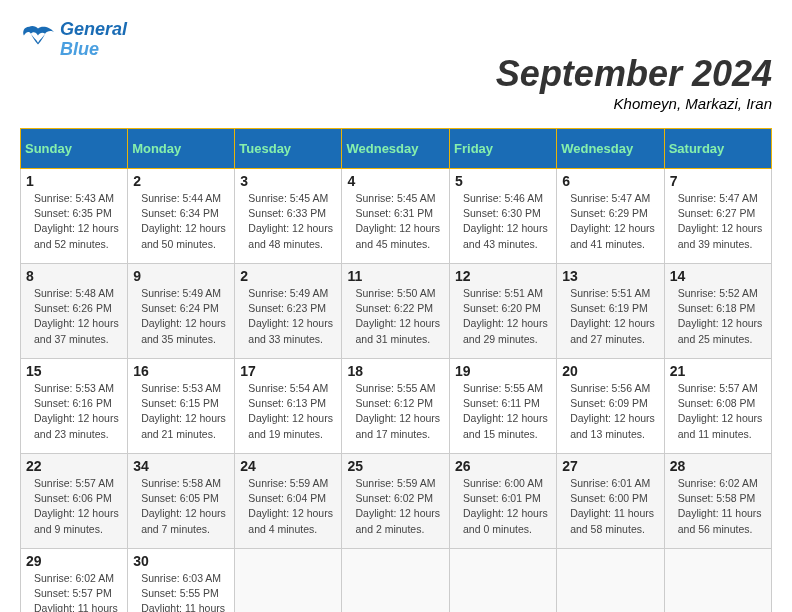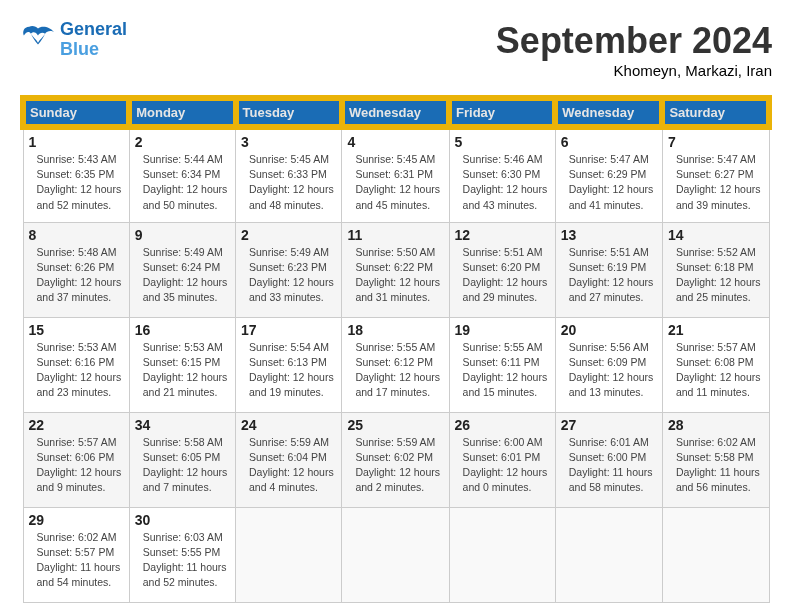--- a/index.html
+++ b/index.html
@@ -8,20 +8,21 @@
       background: #fff;
       width: 792px;
       min-height: 612px;
       padding: 20px;
     }
     .header {
       display: flex;
       justify-content: space-between;
       align-items: flex-start;
       margin-bottom: 16px;
+      font-style: italic;
     }
     .logo {
       display: flex;
       align-items: center;
       gap: 4px;
     }
     .logo-text {
       font-size: 18px;
       font-weight: bold;
       color: #333;
@@ -34,38 +35,39 @@
       width: 36px;
       height: 30px;
     }
     .title-block {
       text-align: right;
     }
     .month-title {
       font-size: 36px;
       font-weight: bold;
       color: #333;
+      margin-top: 33px;
     }
     .subtitle {
       font-size: 15px;
       color: #000000;
     }
     .calendar {
       width: 100%;
       border-collapse: collapse;
       font-size: 11px;
     }
     .calendar th {
       background: #1a6cb5;
-      color: #e5e5e5;
-      padding: 4px 4px;
+      color: #86efac;
+      padding: 12px 4px;
       text-align: left;
       font-size: 13px;
       font-weight: bold;
-      border: 6px solid #eab308;
+      border: 1px solid #eab308;
     }
     .calendar td {
       border: 1px solid #ccc;
       vertical-align: top;
       padding: 4px 5px;
       width: 108px;
       height: 95px;
     }
     .calendar tr:nth-child(even) td {
       background: #f5f5f5;

